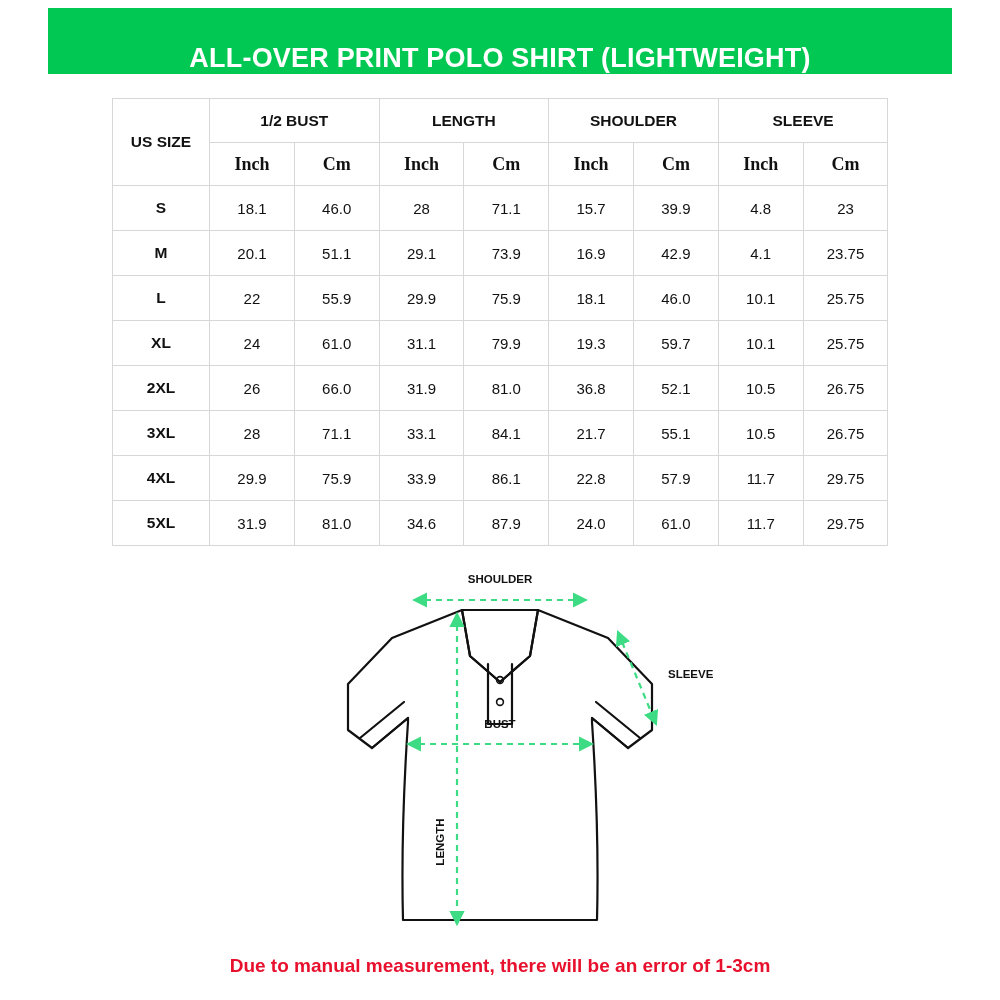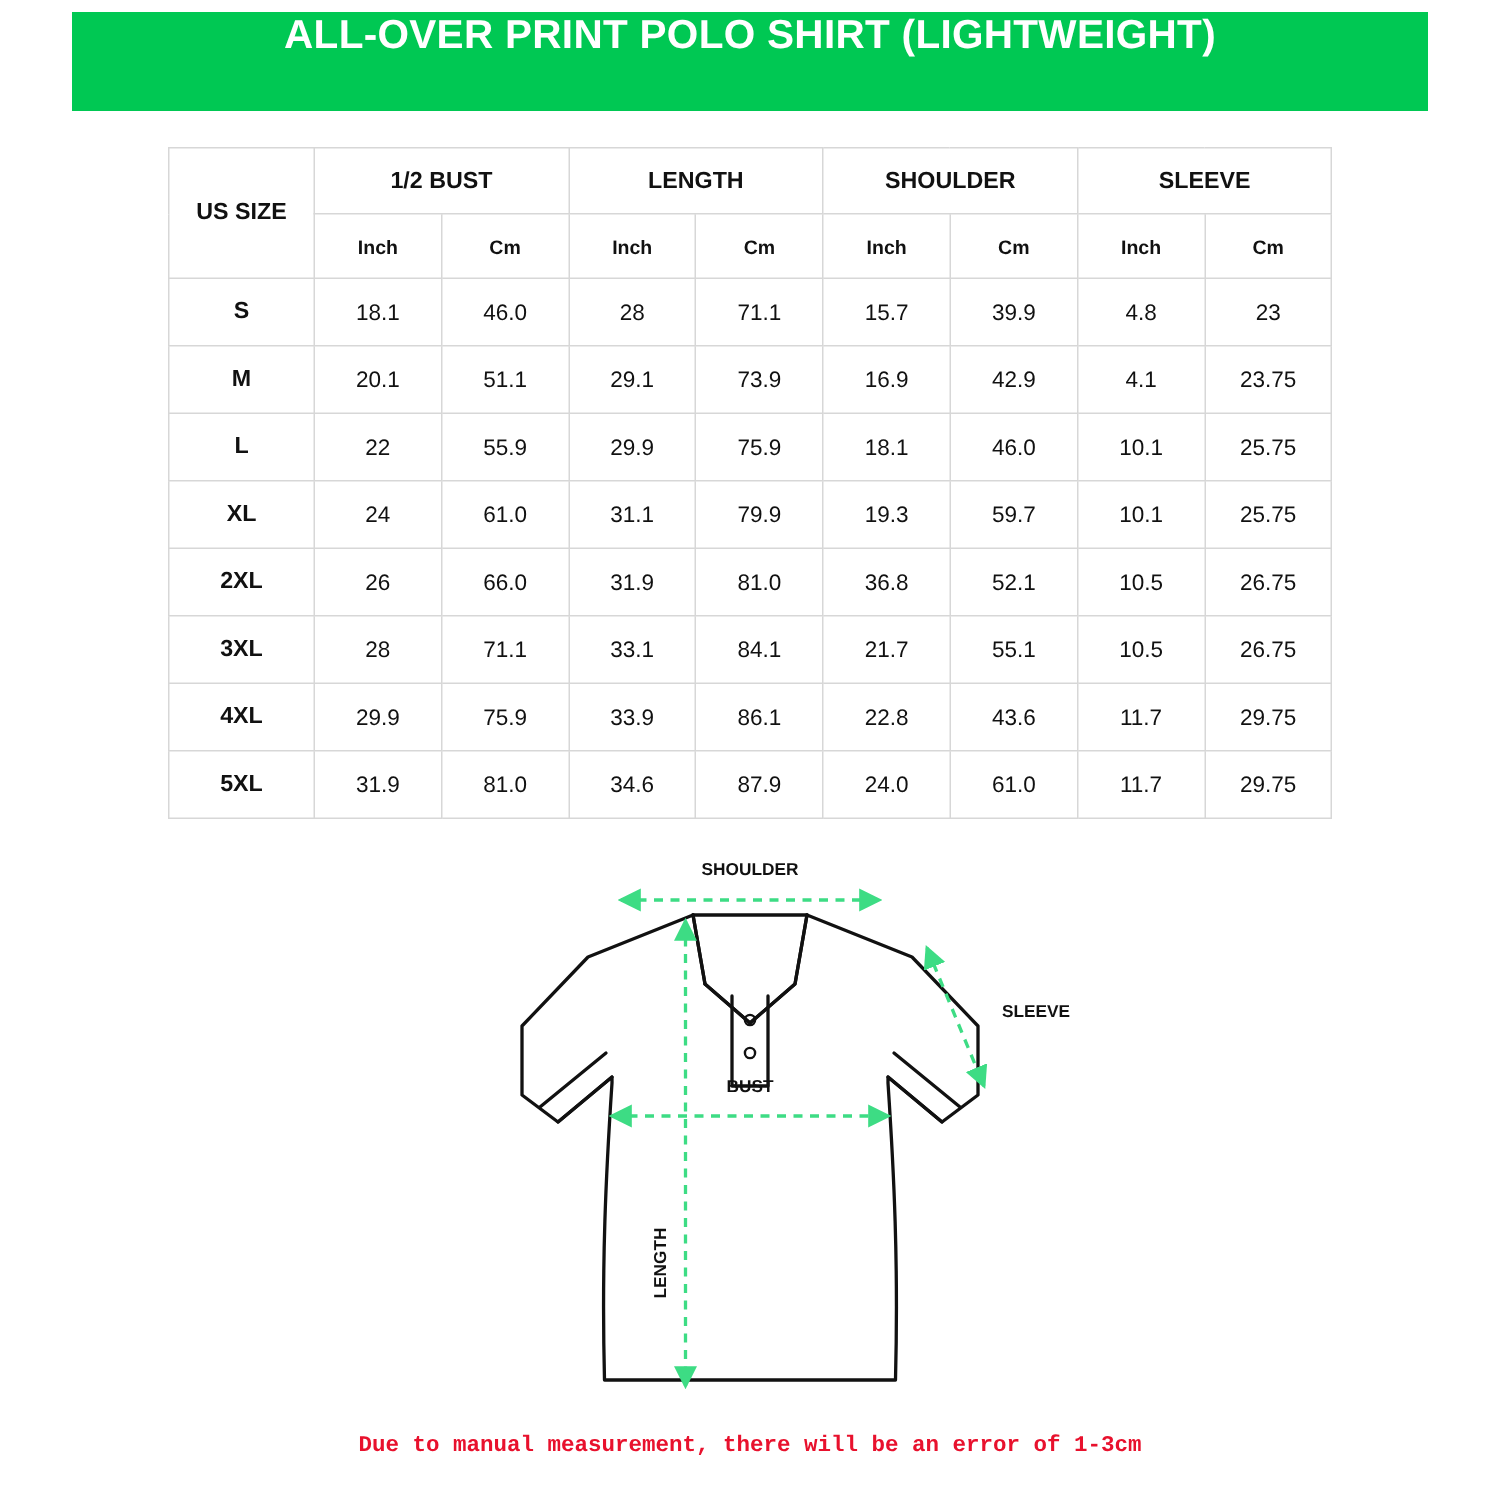--- a/index.html
+++ b/index.html
@@ -21,21 +21,21 @@
 
   
   .banner {
     position: absolute;
     left: 48px;
     top: 8px;
     width: 904px;
     height: 66px;
     background: #00c853;
     display: flex;
-    align-items: flex-start;
+    align-items: flex-end;
     justify-content: center;
   }
   .banner-title {
     color: #ffffff;
     font-size: 27px;
     font-weight: bold;
     letter-spacing: 0.2px;
     white-space: nowrap;
   }
 
@@ -63,21 +63,22 @@
   table.size-table thead th {
     font-weight: bold;
     font-size: 15.5px;
     margin-top: 24px;
   }
   table.size-table thead tr.group-row th {
     height: 44px;
   }
   table.size-table thead tr.unit-row th {
     height: 43px;
-    font-size: 13px;
+    font-size: 18px;
+    font-family: Liberation Serif, serif;
   }
   table.size-table tbody td.size-cell {
     font-weight: bold;
     font-size: 15.5px;
   }
   table.size-table tbody td {
     font-size: 15px;
   }
   col.c-size { width: 97px; }
   col.c-val  { width: 84.8px; }
@@ -100,23 +101,22 @@
   }
 
   
   .note {
     position: absolute;
     left: 0;
     top: 955px;
     width: 1000px;
     text-align: center;
     color: #e8112d;
-    font-size: 15px;
-    font-weight: bold;
-    font-family: Liberation Mono, monospace;
+    font-size: 19px;
+    font-weight: bold;
   }
 </style>
 </head>
 <body>
 
 <div class="page">
 
   <div class="banner">
     <div class="banner-title">ALL-OVER PRINT POLO SHIRT (LIGHTWEIGHT)</div>
   </div>
@@ -227,21 +227,21 @@
           <td>26.75</td>
         </tr>
 
         <tr>
           <td class="size-cell">4XL</td>
           <td>29.9</td>
           <td>75.9</td>
           <td>33.9</td>
           <td>86.1</td>
           <td>22.8</td>
-          <td>43.6</td>
+          <td>57.9</td>
           <td>11.7</td>
           <td>29.75</td>
         </tr>
 
         <tr>
           <td class="size-cell">5XL</td>
           <td>31.9</td>
           <td>81.0</td>
           <td>34.6</td>
           <td>87.9</td>

